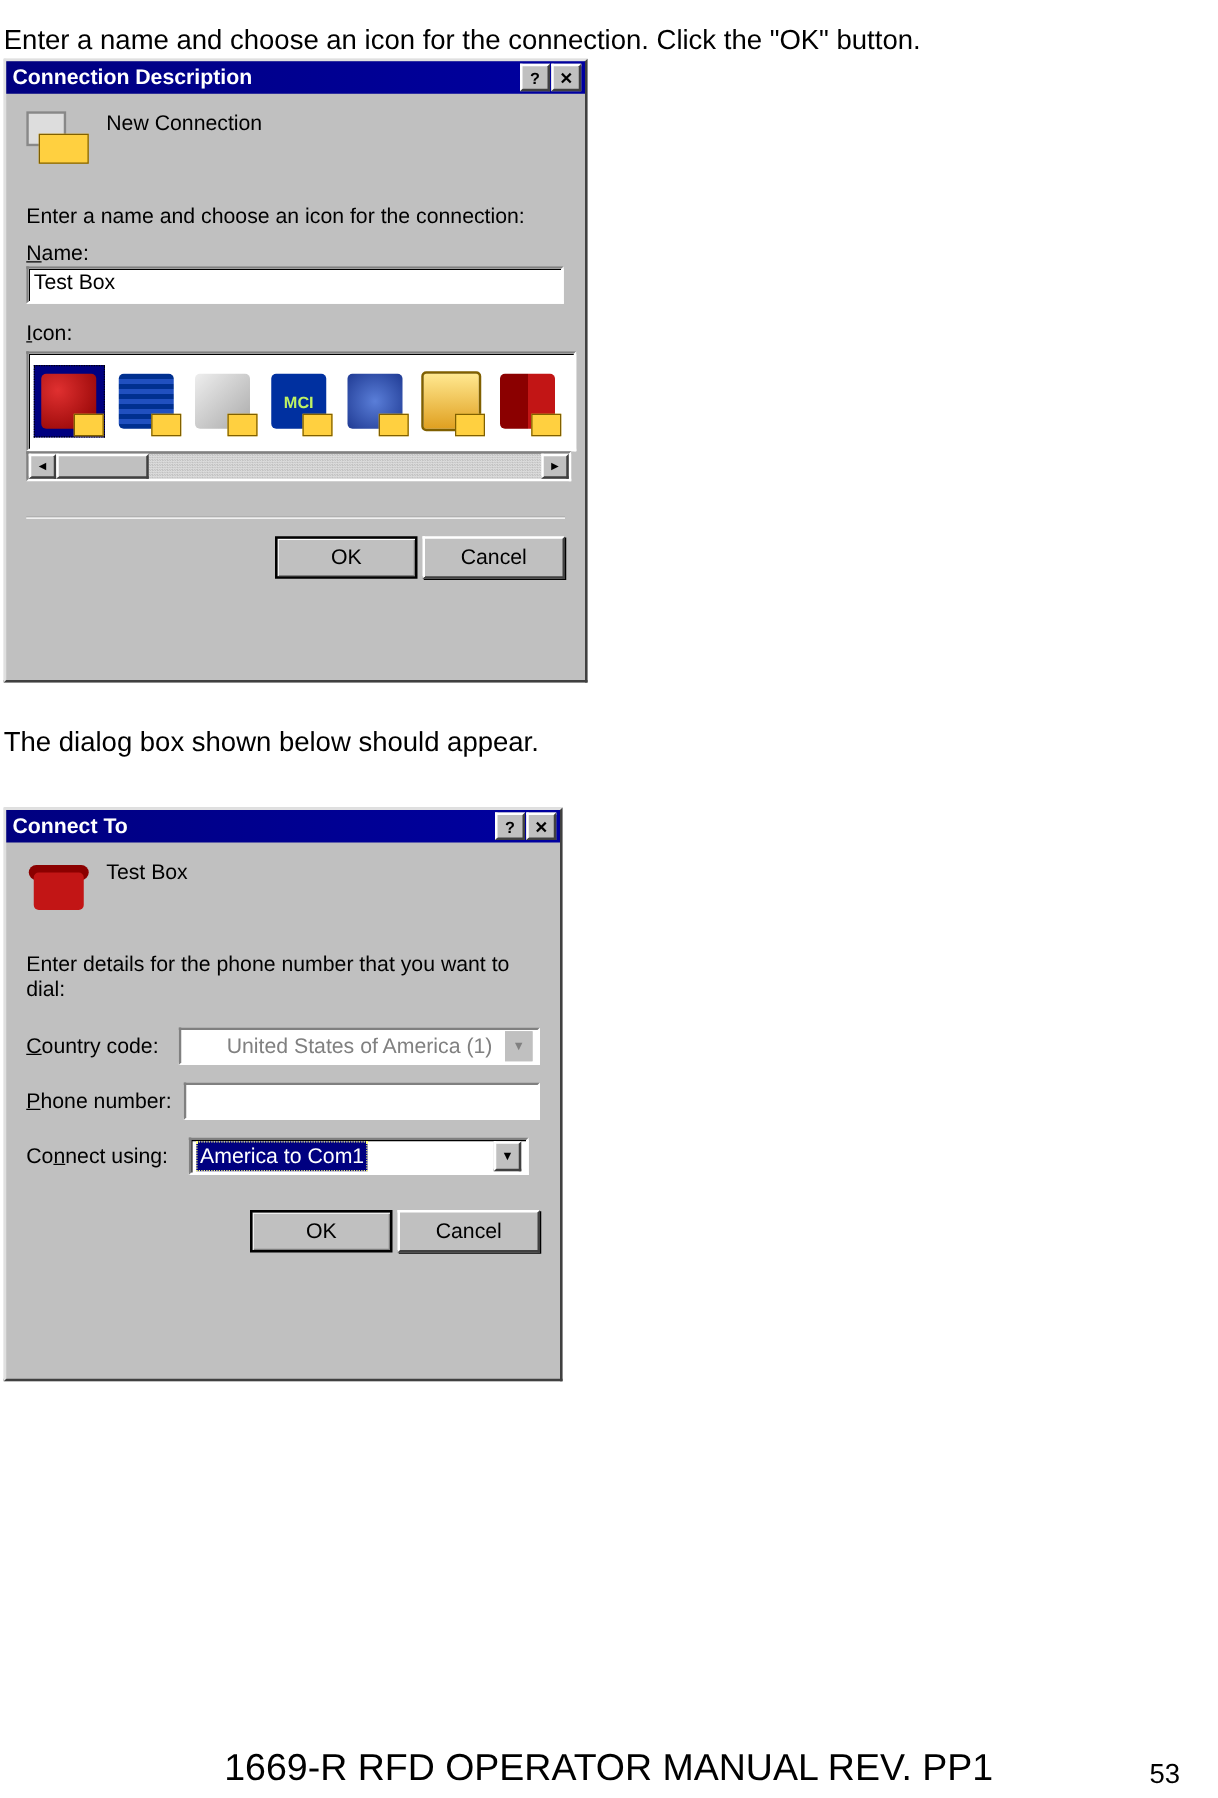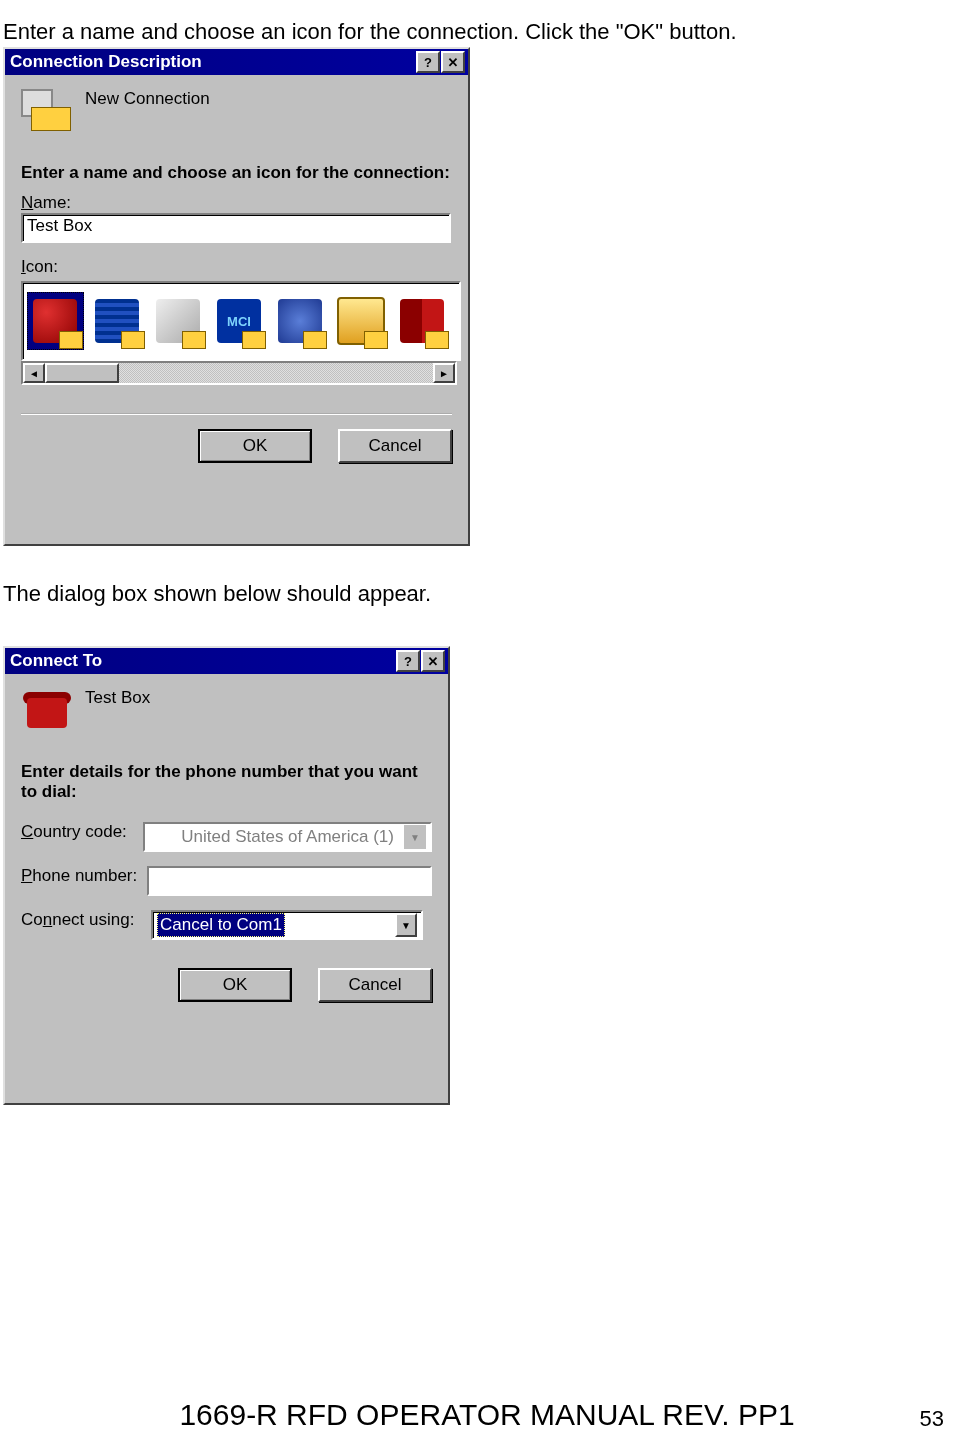--- a/index.html
+++ b/index.html
@@ -56,21 +56,21 @@
     width: 54px; height: 46px; position: relative; margin-right: 10px;
   }
   .modem-icon .monitor { position:absolute; left:0; top:0; width:28px; height:24px; background:#ddd; border:2px solid #888;}
   .modem-icon .box { position:absolute; left:10px; top:18px; width:38px; height:22px; background:#ffd040; border:1px solid #806000;}
   .phone-icon {
     width: 54px; height: 46px; position: relative; margin-right: 10px;
   }
   .phone-icon .body{position:absolute;left:6px;top:10px;width:40px;height:30px;background:#c21515;border-radius:4px;}
   .phone-icon .handset{position:absolute;left:2px;top:4px;width:48px;height:12px;background:#8b0000;border-radius:6px;}
 
-  .instr { margin: 28px 0 10px 0; font-weight: bold; }
+  .instr { margin: 28px 0 10px 0; }
   .dlg2 .instr { margin-bottom: 20px;}
   .label { display:block; margin-top: 6px; }
   .underline { text-decoration: underline; }
 
   .text-field, .combo-field {
     background: #fff;
     border: 2px solid;
     border-color: #808080 #fff #fff #808080;
     box-shadow: inset 1px 1px 0 #000;
     height: 24px;
@@ -101,48 +101,48 @@
   .icon-picker .ico {
     width:56px;height:56px;margin-right:6px;
     display:flex;align-items:center;justify-content:center;
     position:relative;
   }
   .icon-picker .ico.sel{border:1px dotted #000; background:#000080;}
   .ico .glyph{width:44px;height:44px;border-radius:4px;}
   .g-red{background:radial-gradient(circle at 30% 30%,#e03030,#8b0000);}
   .g-blue{background:repeating-linear-gradient(0deg,#003090 0 4px,#2050c0 4px 8px);border-radius:50%;}
   .g-news{background:linear-gradient(135deg,#eee,#aaa);}
-  .g-mci{background:#0030a0;color:#7dd3fc;font-size:13px;font-weight:bold;display:flex;align-items:center;justify-content:center;}
+  .g-mci{background:#0030a0;color:#bef264;font-size:13px;font-weight:bold;display:flex;align-items:center;justify-content:center;}
   .g-ge{background:radial-gradient(circle,#5a7ed8,#1f3a93);border-radius:50%;}
   .g-doc{background:linear-gradient(#ffe890,#e0a020);border:2px solid #806000;}
   .g-um{background:conic-gradient(#c21515 0 50%, #8b0000 50% 100%);border-radius:50% 50% 0 0;}
   .ico .mini{position:absolute;right:0;bottom:0;width:22px;height:16px;background:#ffd040;border:1px solid #806000;}
 
   .hscroll {
     display:flex; width:432px; height:20px; margin-top:0;
     border:2px solid; border-color:#808080 #fff #fff #808080;
     background:repeating-conic-gradient(#c0c0c0 0% 25%, #e0e0e0 25% 50%) 0/2px 2px;
   }
   .hscroll .sbtn{width:18px;background:#c0c0c0;border:2px solid;border-color:#fff #404040 #404040 #fff;display:flex;align-items:center;justify-content:center;font-size:10px;}
   .hscroll .thumb{width:70px;background:#c0c0c0;border:2px solid;border-color:#fff #404040 #404040 #fff;margin-left:0;}
   .hscroll .track{flex:1;}
 
   .hr{border:none;border-top:2px groove #fff;margin:28px 0 14px 0;}
 
-  .btn-row{display:flex;justify-content:flex-end;gap:26px;}
+  .btn-row{display:flex;justify-content:flex-end;gap:4px;}
   .win-btn{
     width:110px;height:30px;
     background:#c0c0c0;
     border:2px solid;border-color:#fff #404040 #404040 #fff;
     box-shadow:1px 1px 0 #000;
     font-size:17px;display:flex;align-items:center;justify-content:center;
   }
   .win-btn.default{border:2px solid #000;box-shadow:inset 1px 1px 0 #fff, inset -1px -1px 0 #808080;}
 
-  .form-row{display:flex;margin:14px 0;}
+  .form-row{display:flex;align-items:center;margin:14px 0;}
   .form-row .fl{width:130px;}
   .sel-highlight{background:#000080;color:#fff;padding:1px 2px;border:1px dotted #ffff80;}
 
   .footer{
     position:absolute; bottom:6px; left:0; width:100%;
     font-size:30px; text-align:center;
   }
   .pagenum{position:absolute;right:30px;bottom:6px;font-size:22px;}
 </style>
 </head>
@@ -240,21 +240,21 @@
 
 
     <div class="form-row">
       <span class="fl"><span class="underline">P</span>hone number:</span>
       <div class="text-field disabled" style="width:250px;"></div>
     </div>
 
     <div class="form-row">
       <span class="fl">Co<span class="underline">n</span>nect using:</span>
       <div class="combo-field" style="width:260px;background:#fff;">
-        <span class="sel-highlight">Cancel to Com1</span>
+        <span class="sel-highlight">America to Com1</span>
         <div class="combo-arrow">▼</div>
       </div>
     </div>
 
     <div class="btn-row" style="margin-top:28px;">
       <div class="win-btn default">OK</div>
       <div class="win-btn">Cancel</div>
     </div>
   </div>
 </div>

